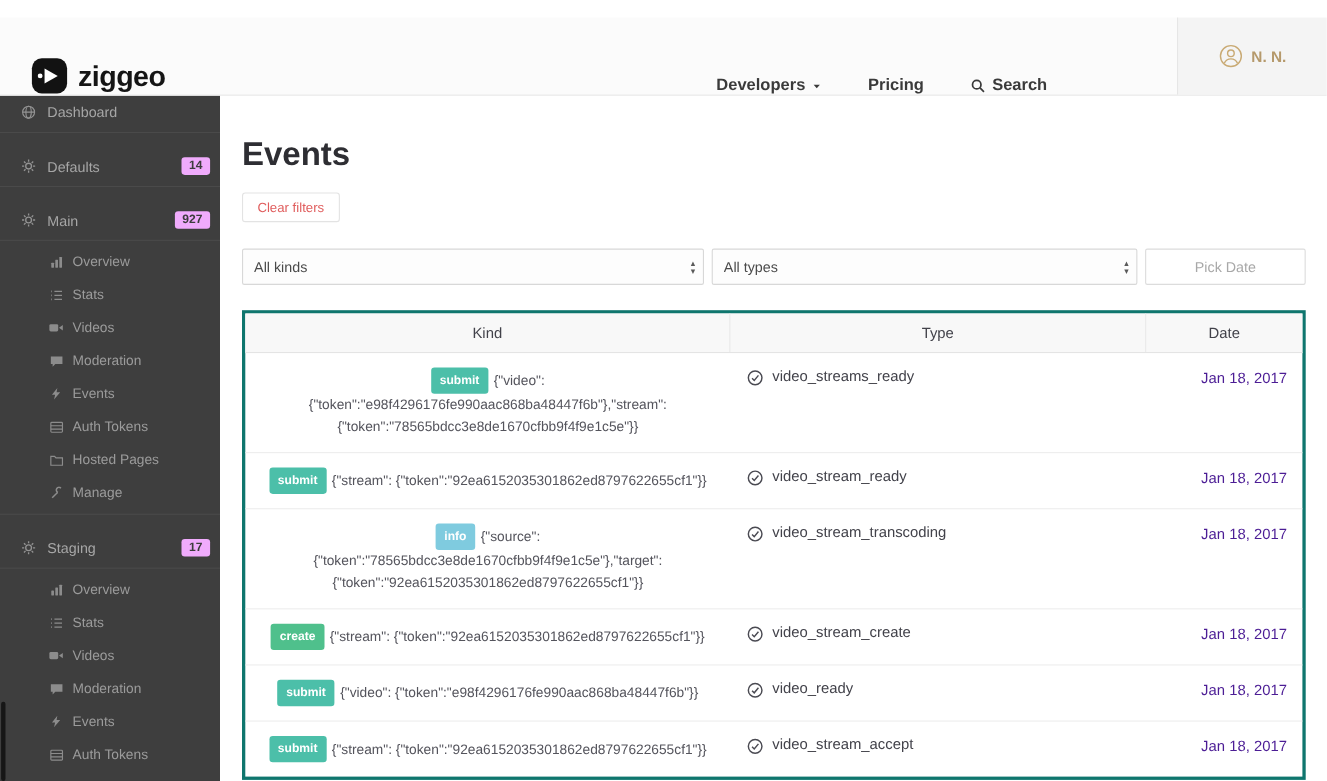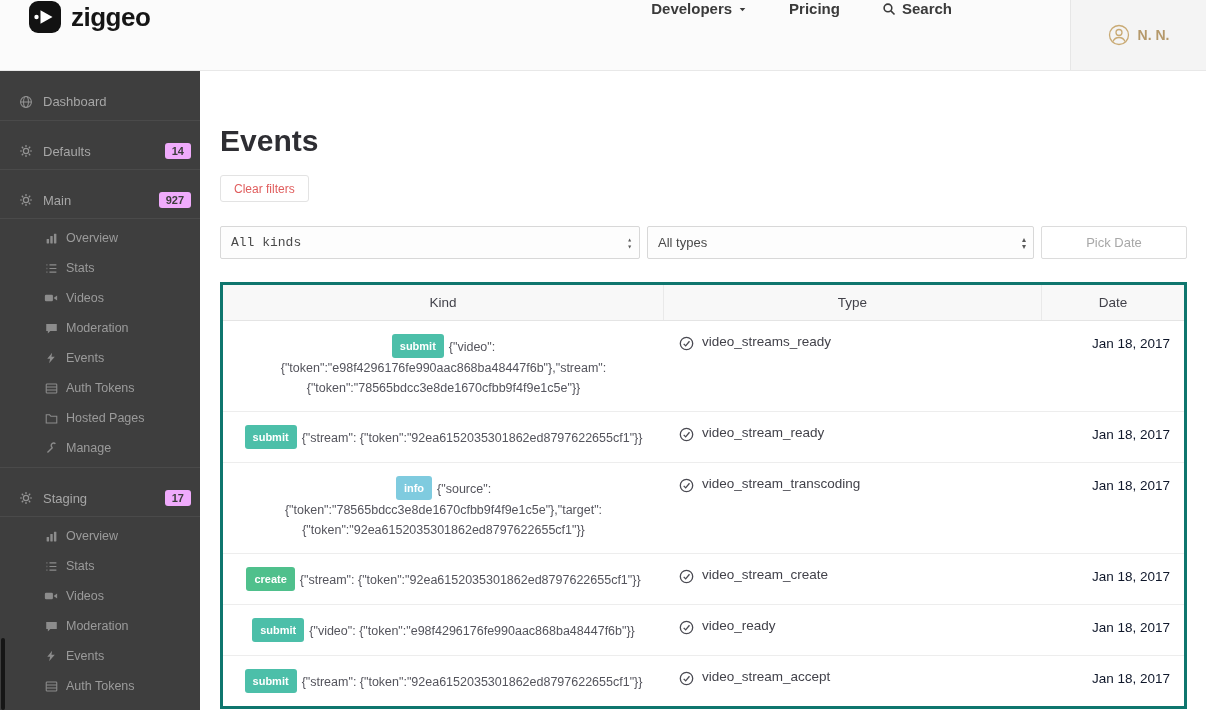--- a/index.html
+++ b/index.html
@@ -4,23 +4,23 @@
 <style>
   * { box-sizing: border-box; }
   html,body { margin:0; padding:0; }
   body {
     width:1206px; height:710px; overflow:hidden; background:#fff;
     font-family:"Liberation Sans","DejaVu Sans",sans-serif;
     -webkit-font-smoothing:antialiased;
   }
   
   .topbar {
-    position:absolute; top:0; left:0; width:1206px; height:71px;
+    position:absolute; top:16px; left:0; width:1206px; height:71px;
     background:#fbfbfb; border-bottom:1px solid #e8e8e8;
-    display:flex; align-items:flex-start; padding-left:28px; z-index:5;
+    display:flex; align-items:flex-end; padding-left:28px; z-index:5;
   }
   .brand { display:flex; align-items:center; gap:9px; cursor:pointer; }
   .brand-text { font-size:26px; font-weight:700; color:#151515; letter-spacing:-0.5px; }
   .top-nav { margin-left:auto; display:flex; align-items:center; gap:42px; margin-right:118px; }
   .top-nav-item { display:flex; align-items:center; gap:6px; font-size:15px; font-weight:700; color:#3a3a3a; cursor:pointer; }
   .caret { display:inline-flex; color:#3a3a3a; margin-top:2px; }
   .user-block {
     width:136px; align-self:stretch; background:#f4f4f4;
     border-left:1px solid #e6e6e6; display:flex; align-items:center; justify-content:center; gap:8px;
     cursor:pointer;
@@ -48,21 +48,21 @@
   
   .content { position:absolute; top:71px; left:200px; right:0; bottom:0; background:#fff; padding:0 19px 0 20px; overflow:hidden; }
   .page-title { margin:52px 0 16px 0; font-size:30px; font-weight:600; color:#2e2e33; line-height:36px; }
   .clear-filters {
     display:inline-block; background:#fff; border:1px solid #e3e3e3; border-radius:3px;
     color:#e05d5d; font-size:12px; padding:7px 13px; height:27px; line-height:12px; cursor:pointer;
     font-family:inherit;
   }
   .filters { display:flex; gap:7px; margin-top:24px; }
   .select-wrap { position:relative; height:33px; background:#fdfdfd; border:1px solid #d8d8d8; border-radius:2px; }
-  .select-wrap.kind { width:444px;font-family:Liberation Mono, monospace; }
+  .select-wrap.kind { width:444px; }
   .select-wrap.type { width:409px; }
   .select-wrap select {
     -webkit-appearance:none; -moz-appearance:none; appearance:none;
     width:100%; height:100%; border:none; background:transparent;
     font-family:inherit; font-size:13px; color:#4a4a4a; padding:0 26px 0 10px; cursor:pointer; outline:none;
   }
   .select-arrows { position:absolute; right:7px; top:50%; transform:translateY(-50%); display:flex; flex-direction:column; align-items:center; color:#5a5a5a; pointer-events:none; }
   .select-arrows::before { content:"▴"; font-size:8px; line-height:7px; }
   .select-arrows::after  { content:"▾"; font-size:8px; line-height:7px; }
   .date-input {
@@ -79,21 +79,21 @@
   .th-date { flex:1; }
   .trow { display:flex; border-bottom:1px solid #ededed; cursor:pointer; }
   .trow:last-of-type { border-bottom:none; }
   .cell-kind { width:441px; padding:13px 20px; text-align:center; font-size:12.5px; color:#54545c; line-height:20px; }
   .kind-badge {
     display:inline-block; color:#fff; font-size:11px; font-weight:700;
     padding:2px 8px; border-radius:3px; margin-right:5px; vertical-align:1px;
   }
   .cell-type { width:378px; padding:13px 10px 13px 15px; font-size:13.5px; color:#42424a; display:flex; align-items:flex-start; gap:8px; }
   .type-icon { display:inline-flex; color:#4a4a52; margin-top:2px; flex:none; }
-  .cell-date { flex:1; padding:15px 14px 0 0; text-align:right; font-size:13.5px; color:#0f172a; }
+  .cell-date { flex:1; padding:15px 14px 0 0; text-align:right; font-size:13.5px; color:#4c1d95; }
 </style>
 </head>
 <body>
 
 <header class="topbar">
   <div class="brand">
     <span style="display:inline-flex;">
       <svg width="34" height="34" viewBox="0 0 34 34">
           <rect x="1" y="1" width="32" height="32" rx="9" fill="#121212"></rect>
           <path d="M12.5 10.2L24.5 17l-12 6.8z" fill="#ffffff"></path>

